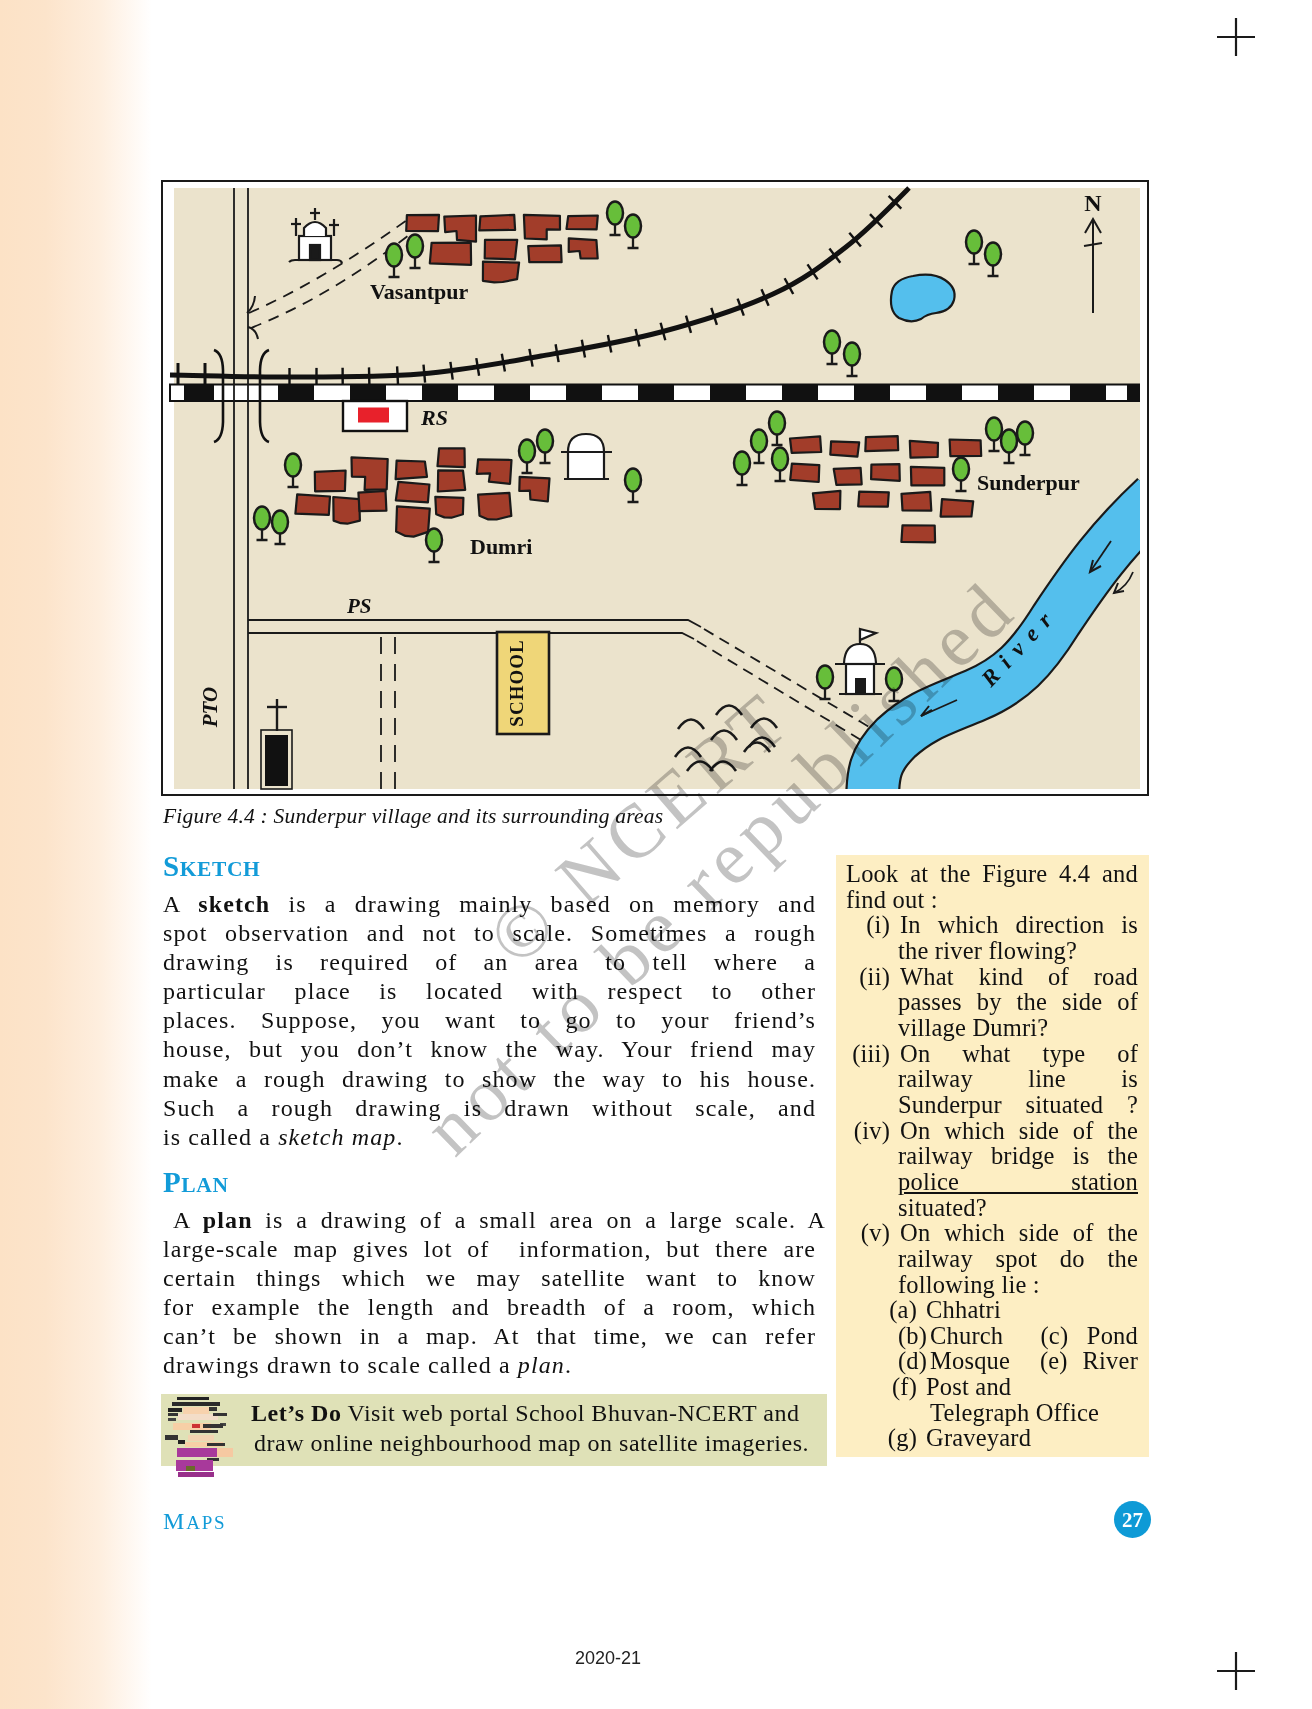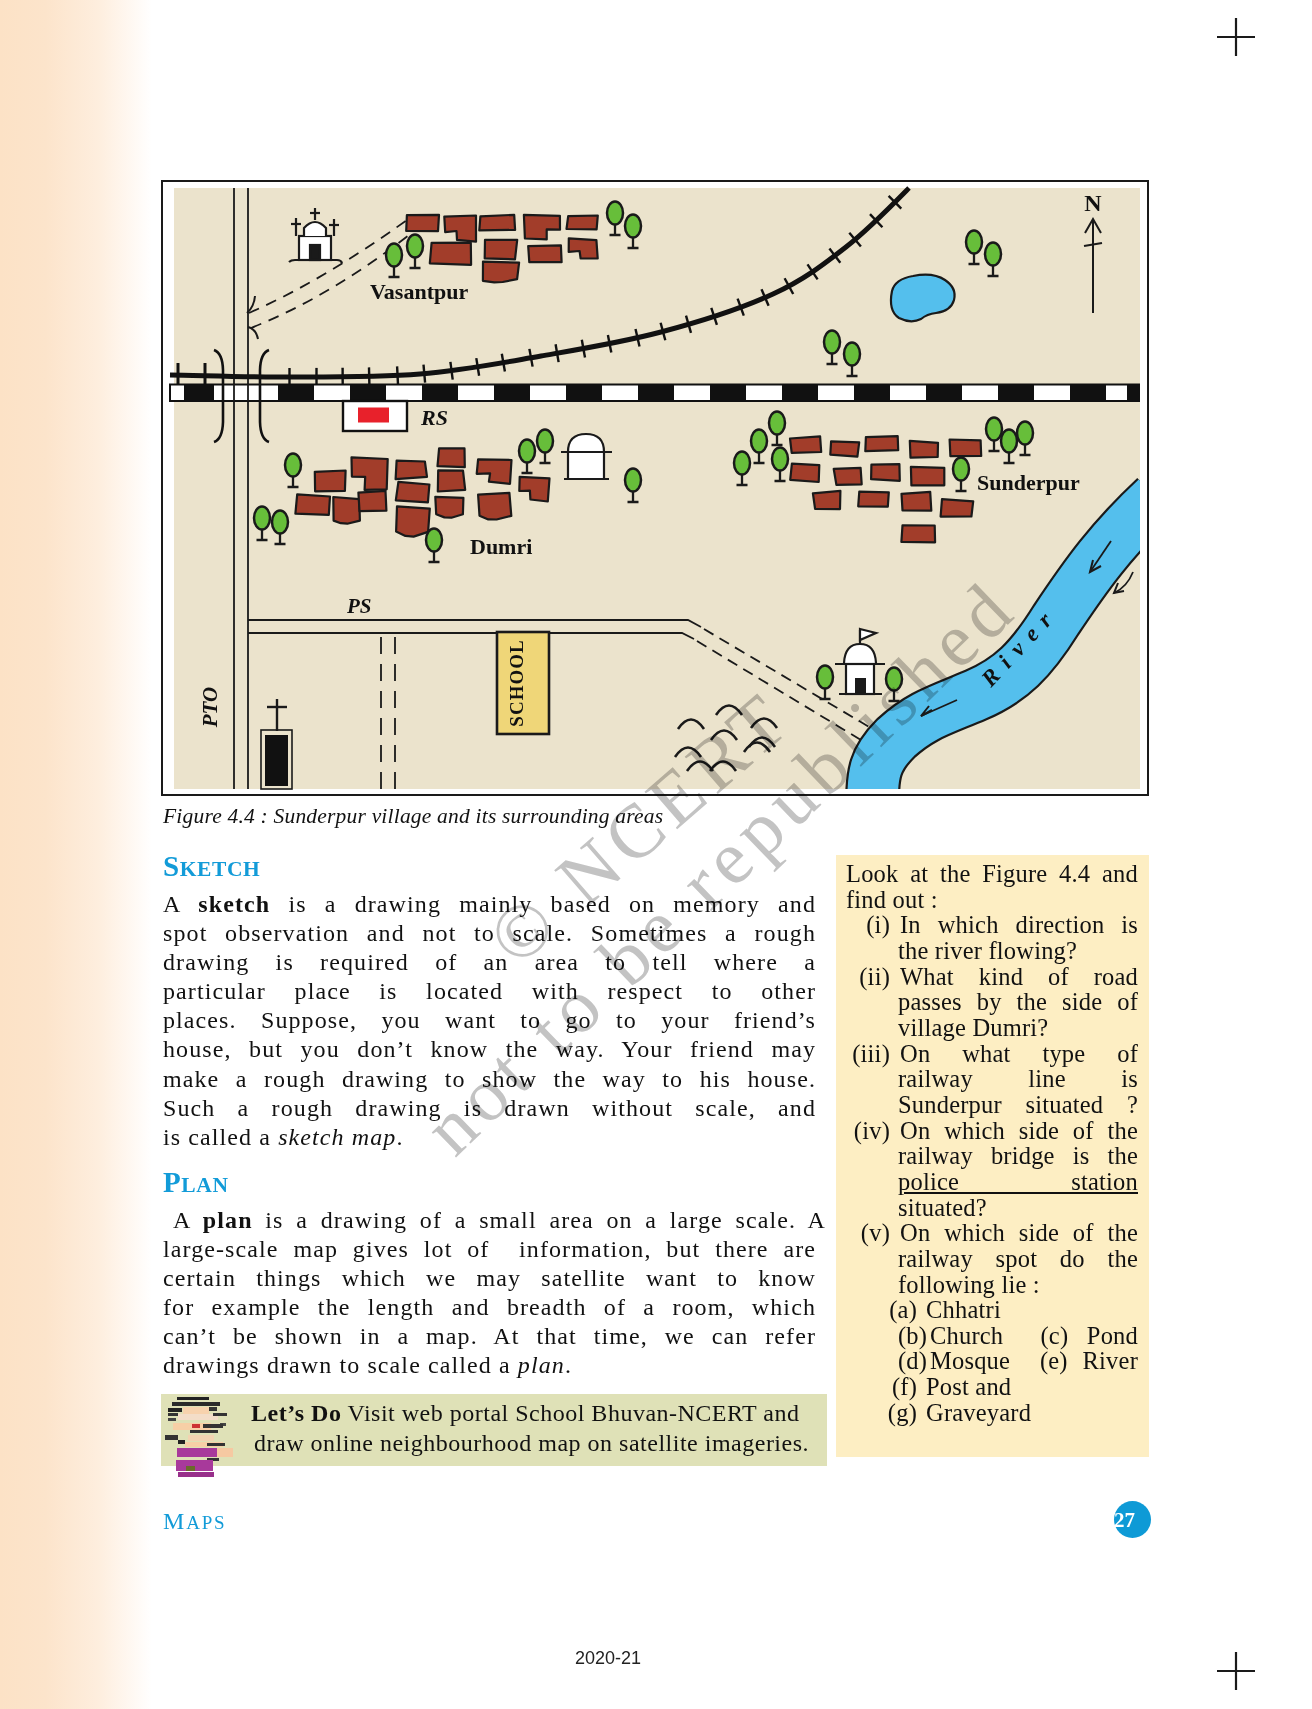--- a/index.html
+++ b/index.html
@@ -380,25 +380,26 @@
   <div class="sl" style="width:240px;padding-left:52px;">railway bridge is the</div>
   <div class="sl" style="width:240px;padding-left:52px;text-decoration:underline;">police station</div>
   <div class="sl noj" style="padding-left:52px;">situated?</div>
   <div class="sl"><span class="lab">(v)</span>On which side of the</div>
   <div class="sl" style="width:240px;padding-left:52px;">railway spot do the</div>
   <div class="sl noj" style="padding-left:52px;">following lie :</div>
   <div class="sl noj"><span class="lab2">(a)</span>Chhatri</div>
   <div class="sl" style="width:240px;padding-left:52px;"><span style="display:inline-block;width:23px;text-align:right;text-align-last:right;margin-right:9px;">(b)</span>Church&nbsp; (c) Pond</div>
   <div class="sl" style="width:240px;padding-left:52px;"><span style="display:inline-block;width:23px;text-align:right;text-align-last:right;margin-right:9px;">(d)</span>Mosque&nbsp; (e) River</div>
   <div class="sl noj"><span class="lab2">(f)</span>Post and</div>
+  <div class="sl noj" style="padding-left:84px;">Telegraph Office</div>
   <div class="sl noj"><span class="lab2">(g)</span>Graveyard</div>
 </div>
 
 <div class="abs wm" style="left:500px;top:906px;transform:rotate(-41deg);transform-origin:0 50%;">© NCERT</div>
 
 <div class="abs wm" style="left:437px;top:1097px;transform:rotate(-44deg);transform-origin:0 50%;">not to be republished</div>
 
 <div class="abs" style="left:163px;top:1508px;color:#129bd8;font-size:24px;letter-spacing:1.8px;">M<span style="font-size:19px;text-align:center;">APS</span></div>
 
 <div class="abs" style="left:1114px;top:1501px;width:37px;height:37px;border-radius:50%;background:#0e9ad6;"></div>
-<div class="abs" style="left:1114px;top:1508px;width:37px;text-align:left;color:#fff;font-weight:bold;font-size:21px;z-index:2;">27</div>
+<div class="abs" style="left:1114px;top:1508px;width:37px;text-align:center;color:#fff;font-weight:bold;font-size:21px;z-index:2;">27</div>
 
 <div class="abs" style="left:575px;top:1648px;width:160px;font-family:'Liberation Sans',sans-serif;font-size:18px;color:#222;">2020-21</div>
 
 </body></html>

